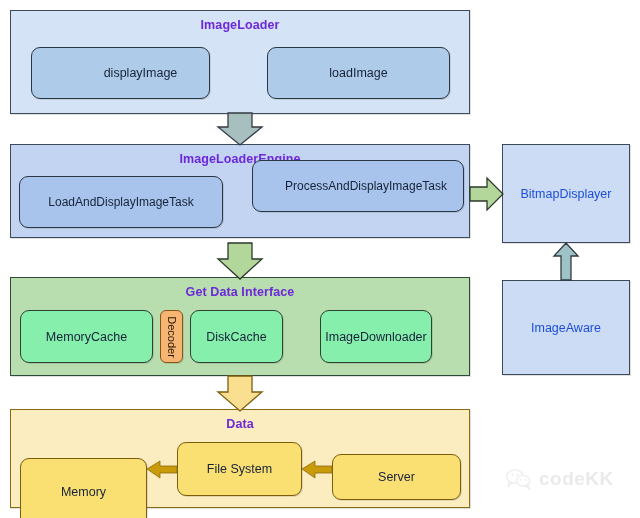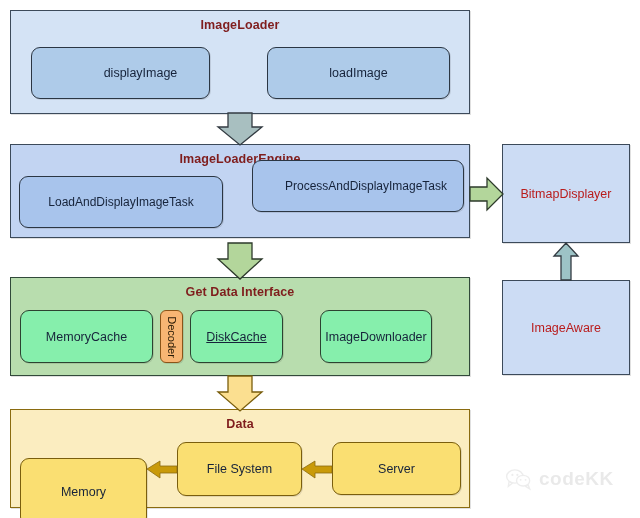--- a/index.html
+++ b/index.html
@@ -29,21 +29,21 @@
     box-shadow: 1px 1px 0 rgba(0,0,0,0.12);
   }
   .panel-title {
     position: absolute;
     left: 0;
     right: 0;
     top: 7px;
     text-align: center;
     font-size: 12.5px;
     font-weight: bold;
-    color: #7f1d1d;
+    color: #6d28d9;
     letter-spacing: 0.1px;
   }
 
   
   .node {
     position: absolute;
     box-sizing: border-box;
     border: 1.4px solid #2b3643;
     border-radius: 9px;
     display: flex;
@@ -58,21 +58,21 @@
 
   
   .boxnode {
     position: absolute;
     box-sizing: border-box;
     border: 1.5px solid #3c4a5a;
     display: flex;
     align-items: center;
     justify-content: center;
     font-size: 12.5px;
-    color: #b91c1c;
+    color: #1d4ed8;
     box-shadow: 1px 1px 0 rgba(0,0,0,0.12);
   }
 
   
   .blue-panel { background: #d4e3f5; }
   .blue-node  { background: #aecbe9; }
   .blue-node2 { background: #a8c4ec; text-align: center; }
   .blue-panel2 { background: #c2d4f2; }
   .blue-box   { background: #ccdcf4; }
 
@@ -153,37 +153,37 @@
 
   <div class="panel green-panel" style="left:10px; top:277px; width:460px; height:99px;">
     <div class="panel-title">Get Data Interface</div>
   </div>
   <div class="node green-node" style="left:20px; top:310px; width:133px; height:53px;">
     <span>MemoryCache</span>
   </div>
   <div class="node orange-node" style="left:160px; top:310px; width:23px; height:53px;">
     <span class="vert-label">Decoder</span>
   </div>
-  <div class="node green-node" style="left:190px; top:310px; width:93px; height:53px;text-decoration:underline;">
+  <div class="node green-node" style="left:190px; top:310px; width:93px; height:53px;">
     <span>DiskCache</span>
   </div>
   <div class="node green-node" style="left:320px; top:310px; width:112px; height:53px;">
     <span>ImageDownloader</span>
   </div>
 
   <div class="panel yellow-panel" style="left:10px; top:409px; width:460px; height:99px;">
     <div class="panel-title">Data</div>
   </div>
   <div class="node yellow-node" style="left:20px; top:458px; width:127px; height:68px;">
     <span>Memory</span>
   </div>
   <div class="node yellow-node" style="left:177px; top:442px; width:125px; height:54px;">
     <span>File System</span>
   </div>
-  <div class="node yellow-node" style="left:332px; top:442px; width:129px; height:53px;">
+  <div class="node yellow-node" style="left:332px; top:454px; width:129px; height:46px;">
     <span>Server</span>
   </div>
 
   <div class="boxnode blue-box" style="left:502px; top:144px; width:128px; height:99px;">
     <span>BitmapDisplayer</span>
   </div>
   <div class="boxnode blue-box" style="left:502px; top:280px; width:128px; height:95px;">
     <span>ImageAware</span>
   </div>
 

